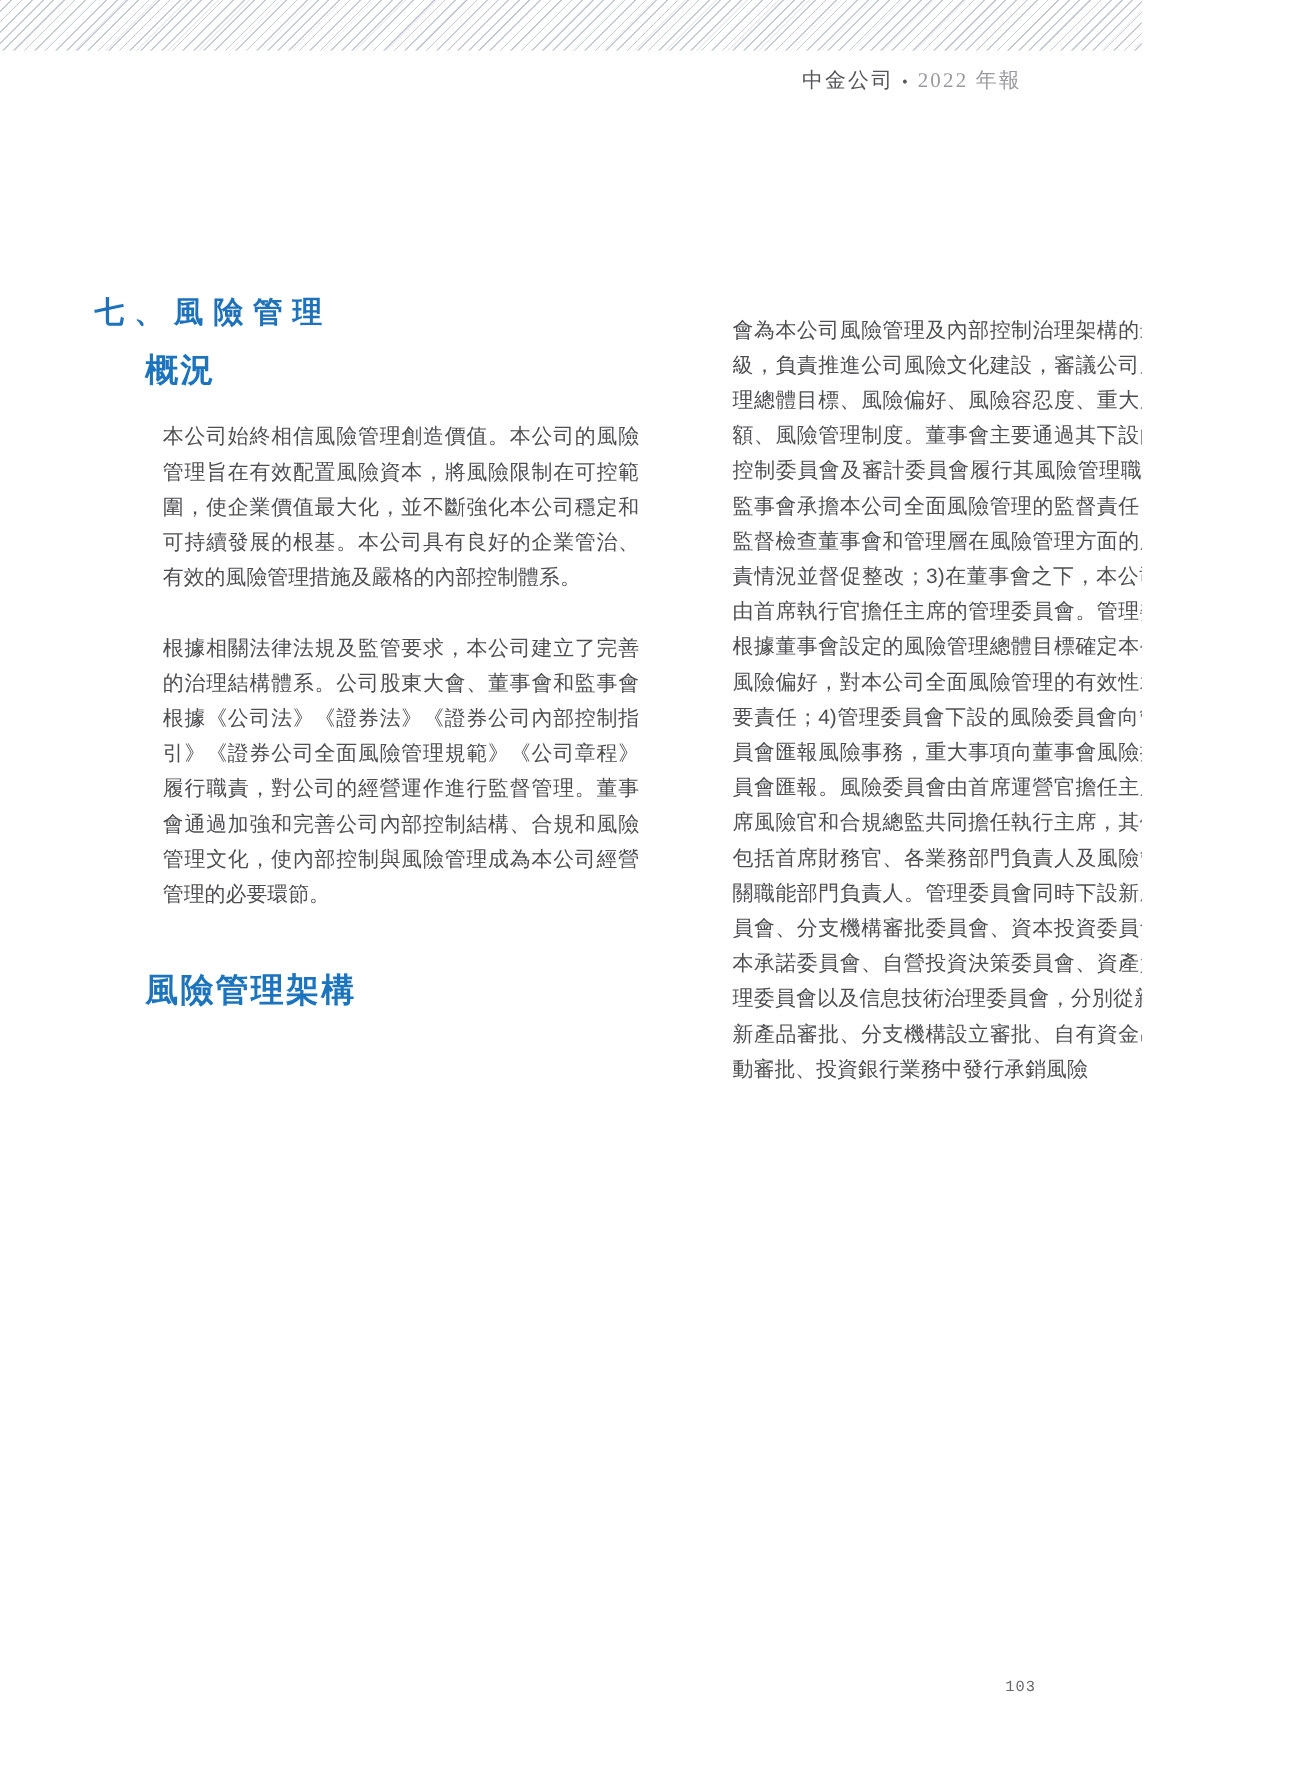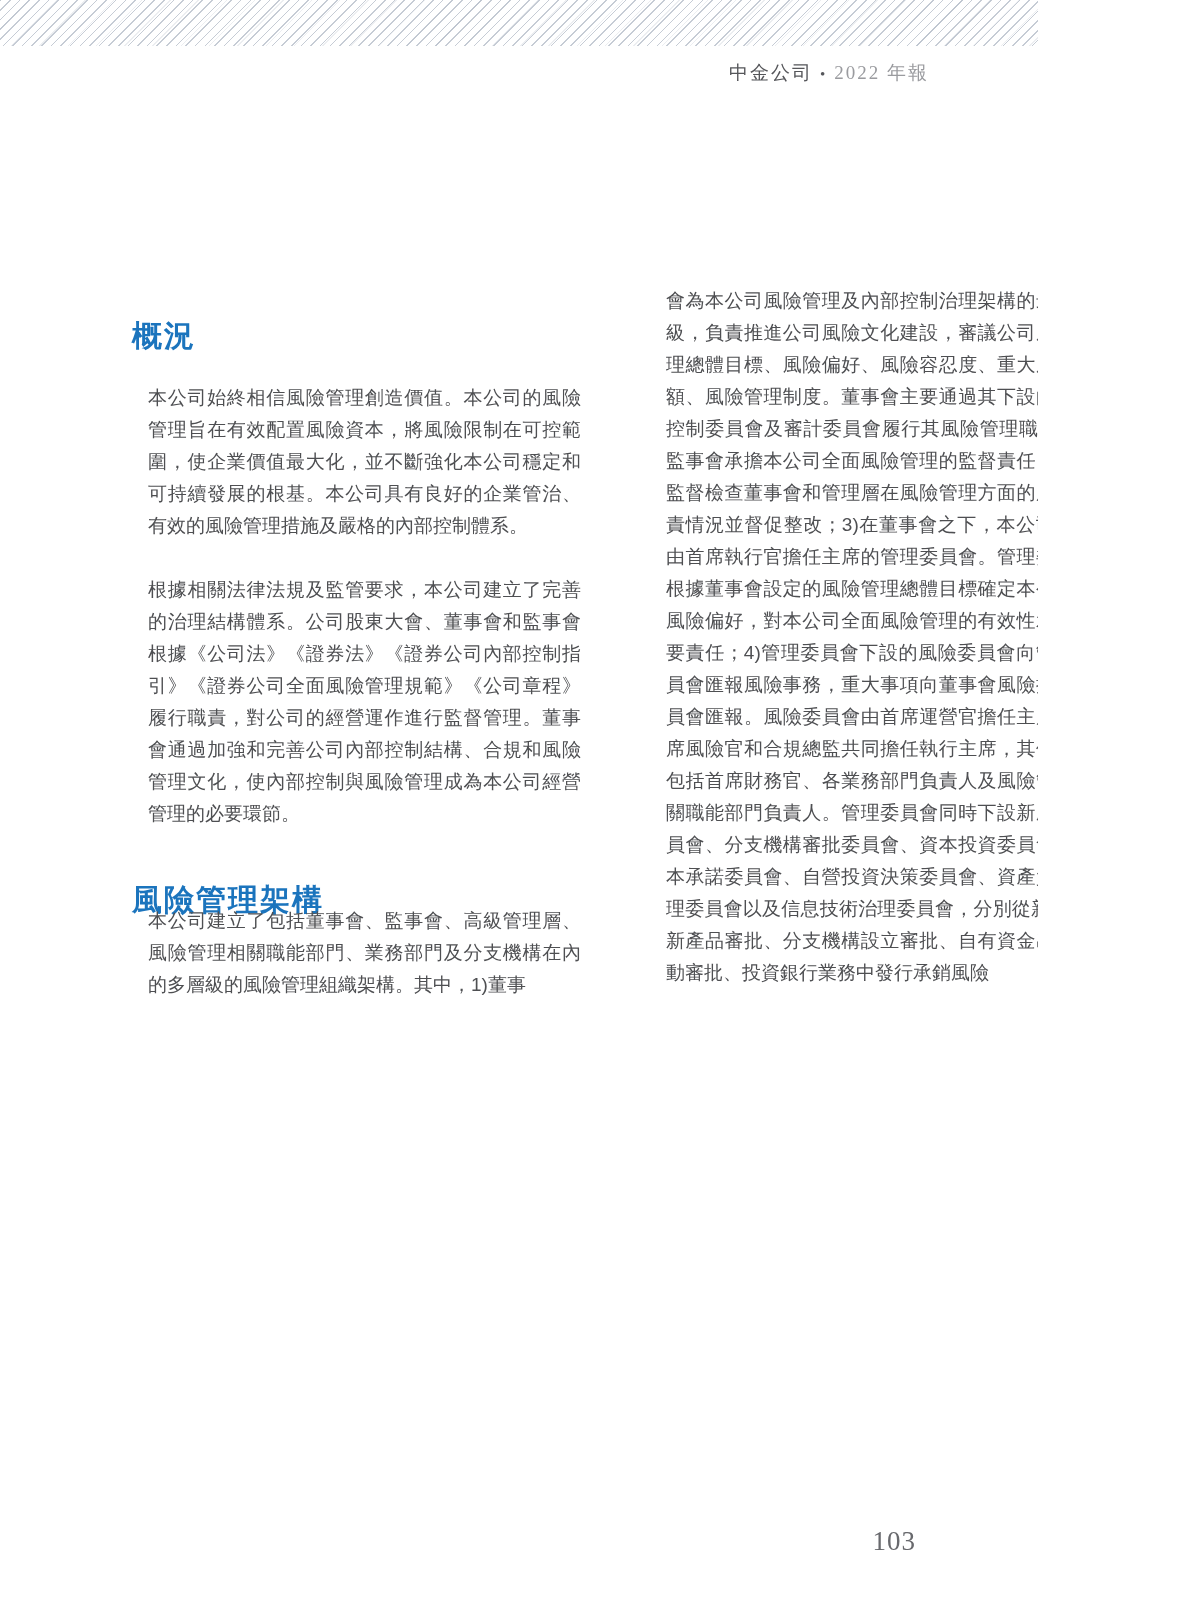--- a/index.html
+++ b/index.html
@@ -86,46 +86,46 @@
   .col-right { left: 650px; width: 428px; }
   .p1 { top: 366px; }
   .p2 { top: 558px; }
   .p3 { top: 889px; }
   .p4 { top: 269px; }
 
   
   .page-number {
     position: absolute;
     top: 1526px;
-    right: 122px;
+    right: 96px;
     color: #68696d;
-    font-family: Liberation Serif, serif;
-    font-size: 27px;
+    font-family: Liberation Mono, monospace;
+    font-size: 14px;
     letter-spacing: 1px;
   }
 </style>
 </head>
 <body>
 
 <div class="page">
 
   <div class="stripe-band"></div>
 
   <div class="running-header">
     <span class="company">中金公司</span><span class="bullet">•</span><span class="edition">2022 年報</span>
   </div>
 
+  <h1 class="section-title">七、風險管理</h1>
 
   <h2 class="sub-heading overview">概況</h2>
 
   <p class="para col-left p2">根據相關法律法規及監管要求，本公司建立了完善的治理結構體系。公司股東大會、董事會和監事會根據《公司法》《證券法》《證券公司內部控制指引》《證券公司全面風險管理規範》《公司章程》履行職責，對公司的經營運作進行監督管理。董事會通過加強和完善公司內部控制結構、合規和風險管理文化，使內部控制與風險管理成為本公司經營管理的必要環節。</p>
 
   <p class="para col-left p1">本公司始終相信風險管理創造價值。本公司的風險管理旨在有效配置風險資本，將風險限制在可控範圍，使企業價值最大化，並不斷強化本公司穩定和可持續發展的根基。本公司具有良好的企業管治、有效的風險管理措施及嚴格的內部控制體系。</p>
 
   <h2 class="sub-heading framework">風險管理架構</h2>
 
-  <p class="para col-left p3">本公司建立了包括董事會、監事會、高級管理層、風險管理相關職能部門、業務部門及分支機構在內的多層級的風險管理組織架構。其中，1)董事</p>
 
   <p class="para col-right p4">會為本公司風險管理及內部控制治理架構的最高層級，負責推進公司風險文化建設，審議公司風險管理總體目標、風險偏好、風險容忍度、重大風險限額、風險管理制度。董事會主要通過其下設的風險控制委員會及審計委員會履行其風險管理職責；2)監事會承擔本公司全面風險管理的監督責任，負責監督檢查董事會和管理層在風險管理方面的履職盡責情況並督促整改；3)在董事會之下，本公司設立由首席執行官擔任主席的管理委員會。管理委員會根據董事會設定的風險管理總體目標確定本公司的風險偏好，對本公司全面風險管理的有效性承擔主要責任；4)管理委員會下設的風險委員會向管理委員會匯報風險事務，重大事項向董事會風險控制委員會匯報。風險委員會由首席運營官擔任主席，首席風險官和合規總監共同擔任執行主席，其他成員包括首席財務官、各業務部門負責人及風險管理相關職能部門負責人。管理委員會同時下設新產品委員會、分支機構審批委員會、資本投資委員會、資本承諾委員會、自營投資決策委員會、資產負債管理委員會以及信息技術治理委員會，分別從新業務/新產品審批、分支機構設立審批、自有資金出資活動審批、投資銀行業務中發行承銷風險</p>
 
   <div class="page-number">103</div>
 
 </div>
 
 </body></html>

